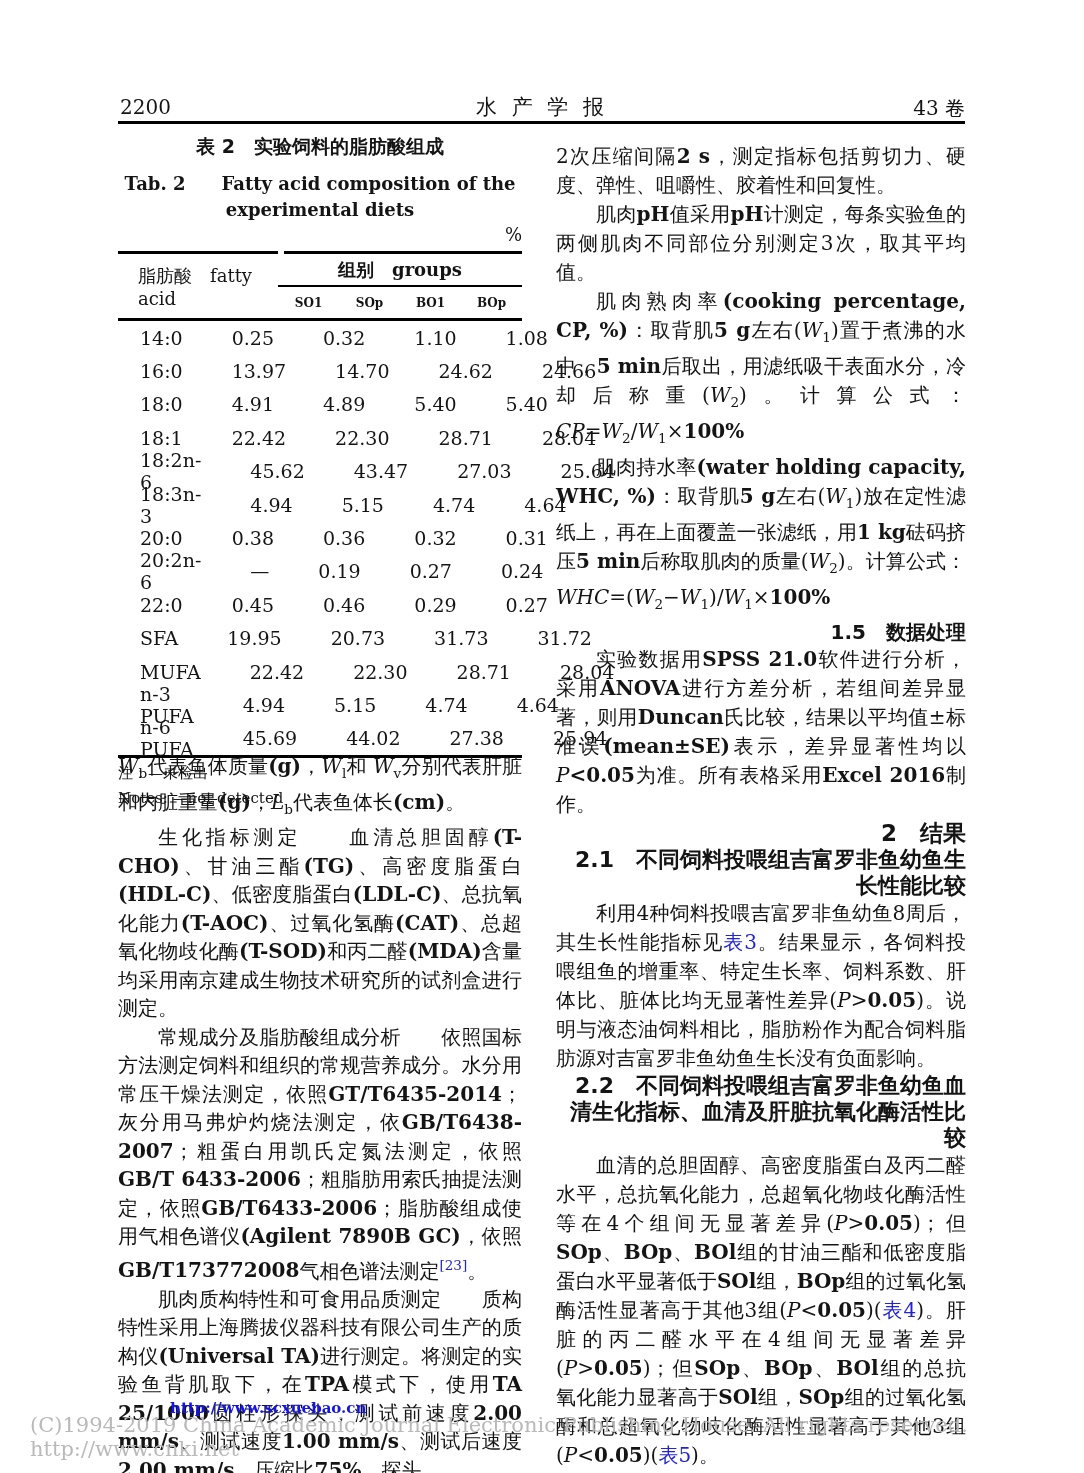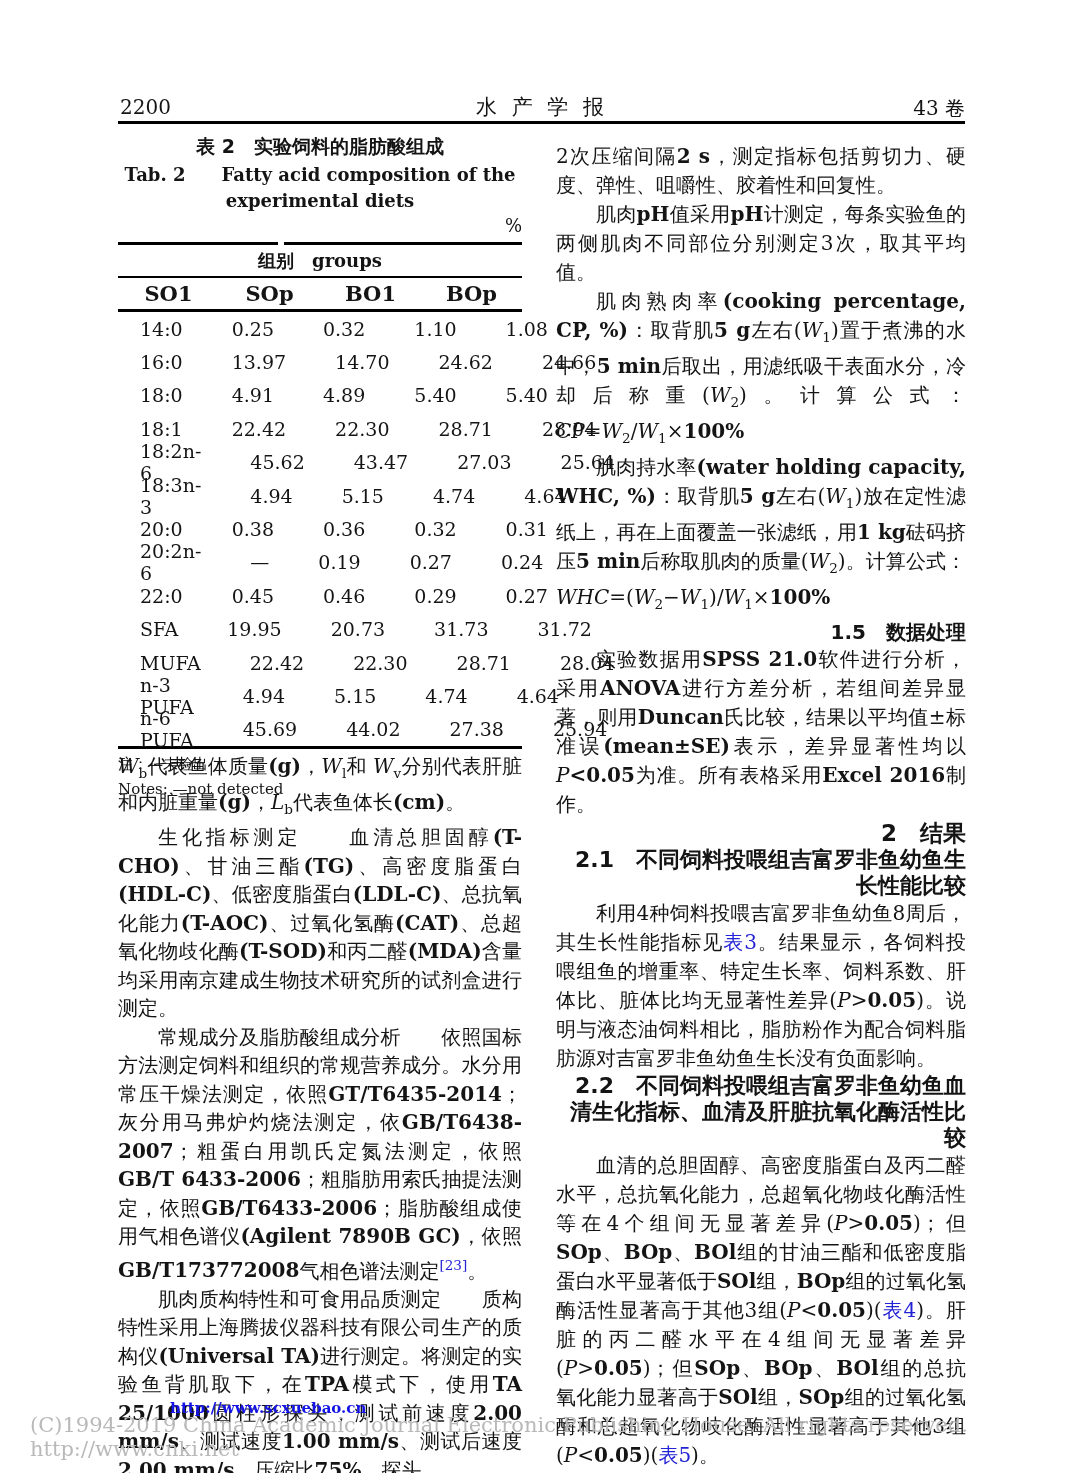--- a/index.html
+++ b/index.html
@@ -9,32 +9,32 @@
   
   .head-pagenum{position:absolute;left:120px;top:95px;font-size:20px;}
   .head-journal{position:absolute;left:0;right:0;top:93px;text-align:center;font-size:21px;letter-spacing:4px;}
   .head-volume{position:absolute;right:119px;top:95px;font-size:20px;}
   .head-rule{position:absolute;left:118px;top:121px;width:847px;height:3px;background:#000;}
 
   
   .t2{position:absolute;left:118px;top:134px;width:404px;}
   .t2-title-zh{text-align:center;font-family:"DejaVu Sans","Liberation Sans",sans-serif;
                font-weight:bold;font-size:19px;line-height:24px;}
-  .t2-title-en{text-align:center;font-weight:bold;font-size:18px;line-height:26px;margin-top:4px;}
+  .t2-title-en{text-align:center;font-weight:bold;font-size:18px;line-height:26px;margin-top:13px;}
   .t2-unit{text-align:right;font-size:18px;line-height:22px;margin-top:1px;}
   .t2-topline{display:flex;margin-top:5px;}
   .t2-topline .seg-a{width:160px;height:3px;background:#000;}
   .t2-topline .gap{width:6px;height:3px;}
   .t2-topline .seg-b{flex:1;height:3px;background:#000;}
   .t2-hdr{display:flex;height:64px;}
   .t2-stub-hdr{width:160px;display:flex;align-items:center;padding-left:20px;box-sizing:border-box;font-size:18px;}
   .t2-groups{flex:1;display:flex;flex-direction:column;font-weight:bold;}
   .t2-groups-label{height:31px;line-height:31px;text-align:center;font-size:18px;}
   .t2-groups-rule{height:2px;background:#000;}
-  .t2-cols{flex:1;display:flex;align-items:center;font-size:21px;justify-content:space-between;}
+  .t2-cols{flex:1;display:flex;align-items:center;font-size:12px;justify-content:space-between;}
   .t2-col{flex:1;text-align:center;}
   .t2-hdr-rule{height:3px;background:#000;}
   .t2-row{display:flex;height:33.4px;align-items:center;font-size:19px;gap:40px;}
   .t2-cell-stub{width:160px;padding-left:22px;box-sizing:border-box;}
   .t2-cell{flex:1;padding-left:9px;box-sizing:border-box;}
   .t2-botline{height:3px;background:#000;}
   .t2-note{font-size:15px;line-height:20px;margin-top:5px;}
 
   
   .left-text{position:absolute;left:118px;top:752px;width:404px;
@@ -71,20 +71,21 @@
     <div class="t2-title-en">Tab. 2　　Fatty acid composition of the experimental diets</div>
     <div class="t2-unit">%</div>
 
     <div class="t2-topline">
       <span class="seg-a"></span>
         <span class="gap"></span>
         <span class="seg-b"></span>
     </div>
 
     <div class="t2-hdr">
+      <div class="t2-stub-hdr">脂肪酸　fatty acid</div>
       <div class="t2-groups">
         <div class="t2-groups-label">组别　groups</div>
         <div class="t2-groups-rule"></div>
         <div class="t2-cols">
           <div class="t2-col">SO1</div>
           <div class="t2-col">SOp</div>
           <div class="t2-col">BO1</div>
           <div class="t2-col">BOp</div>
         </div>
       </div>

